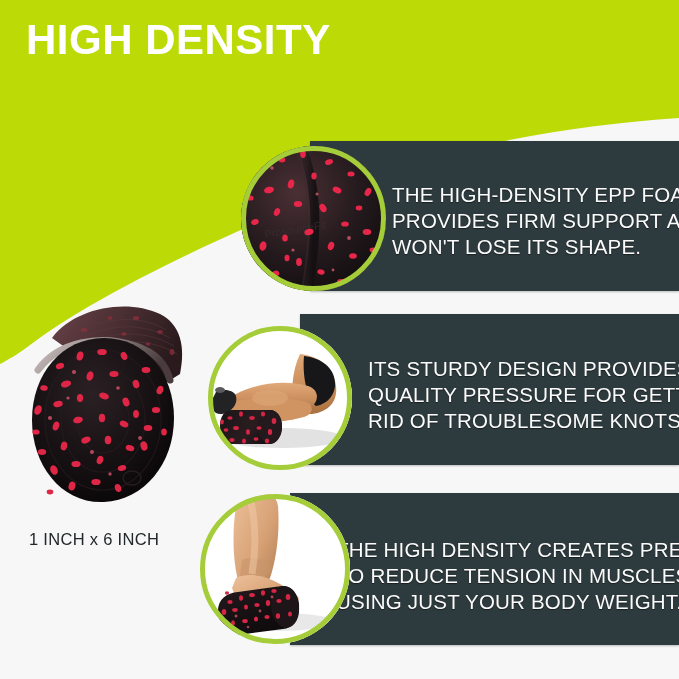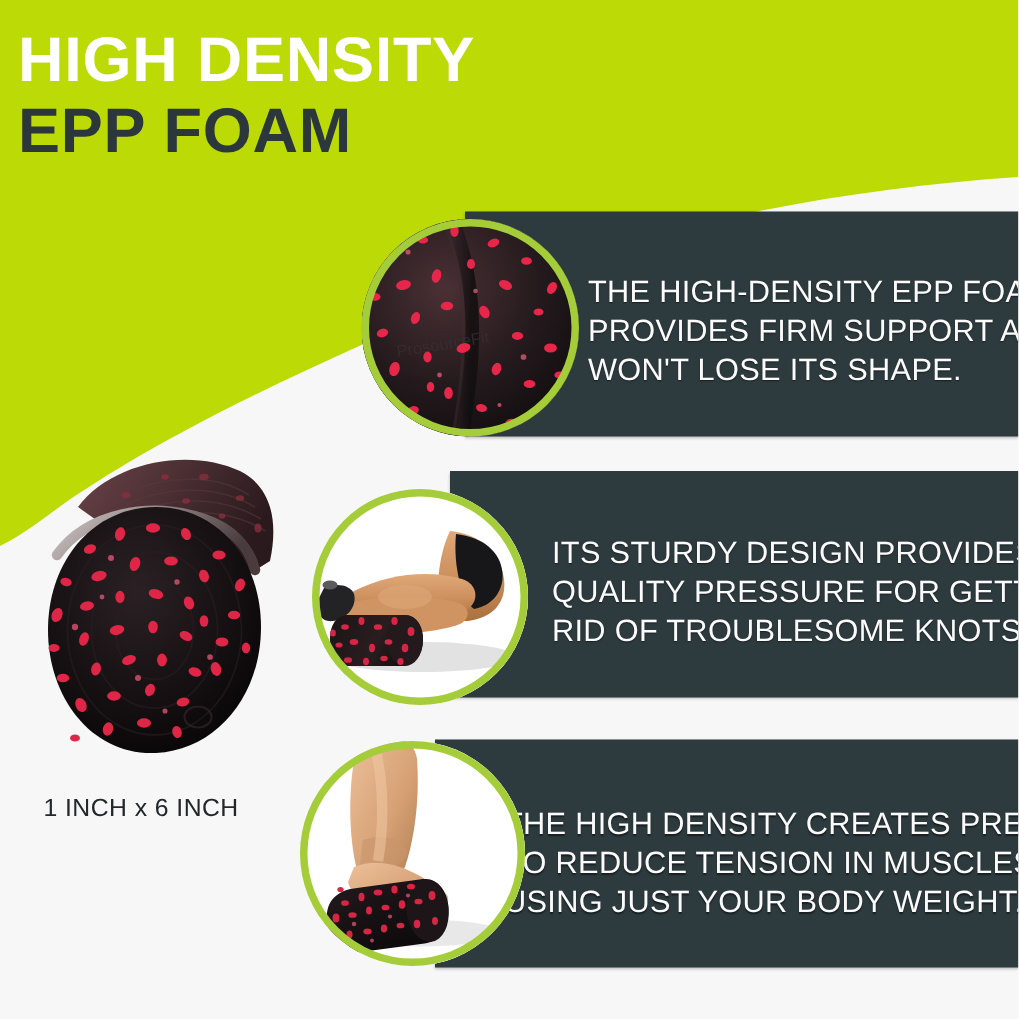--- a/index.html
+++ b/index.html
@@ -21,23 +21,24 @@
   
   .green-bg {
     position: absolute;
     inset: 0;
     z-index: 1;
   }
 
   
   .header-block {
     position: absolute;
-    left: 12px;
+    left: 26px;
     top: 18px;
     z-index: 6;
+    text-align: right;
   }
   .title-line1 {
     font-family: "Liberation Sans", sans-serif;
     font-weight: bold;
     font-size: 42px;
     line-height: 44px;
     letter-spacing: 0.5px;
     color: #ffffff;
     white-space: nowrap;
   }
@@ -132,21 +133,20 @@
   <svg class="green-bg" viewBox="0 0 679 679" width="679" height="679" preserveAspectRatio="none">
     <rect x="0" y="0" width="679" height="679" fill="#f7f7f7"></rect>
     <path d="M0,0 L679,0 L679,118
              C560,126 430,150 320,196
              C190,250 90,300 30,345
              C18,354 8,360 0,364 Z" fill="#bcda06"></path>
   </svg>
 
   <div class="header-block">
     <div class="title-line1">HIGH DENSITY</div>
-    <div class="title-line2">EPP FOAM</div>
   </div>
 
   <div class="panel" id="panel-1">
     <div class="panel-text">
       <div>THE HIGH-DENSITY EPP FOAM</div>
       <div>PROVIDES FIRM SUPPORT AND</div>
       <div>WON'T LOSE ITS SHAPE.</div>
     </div>
   </div>
 

